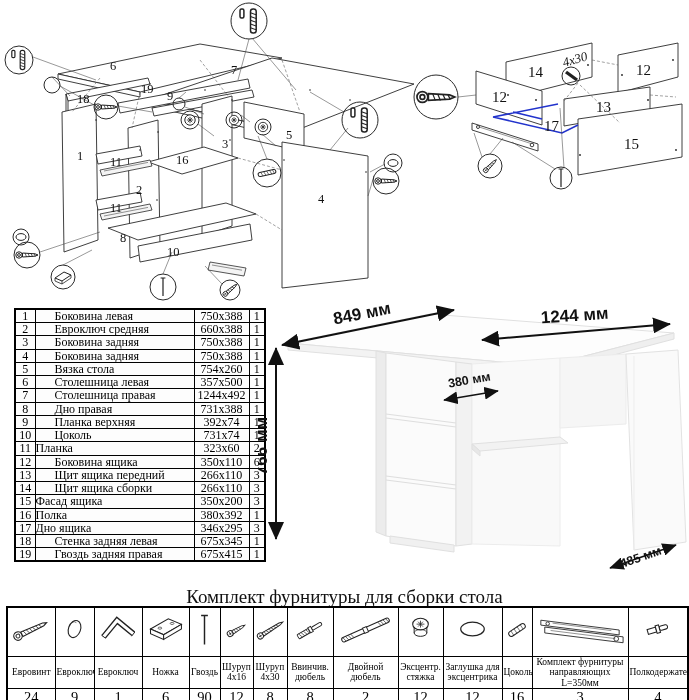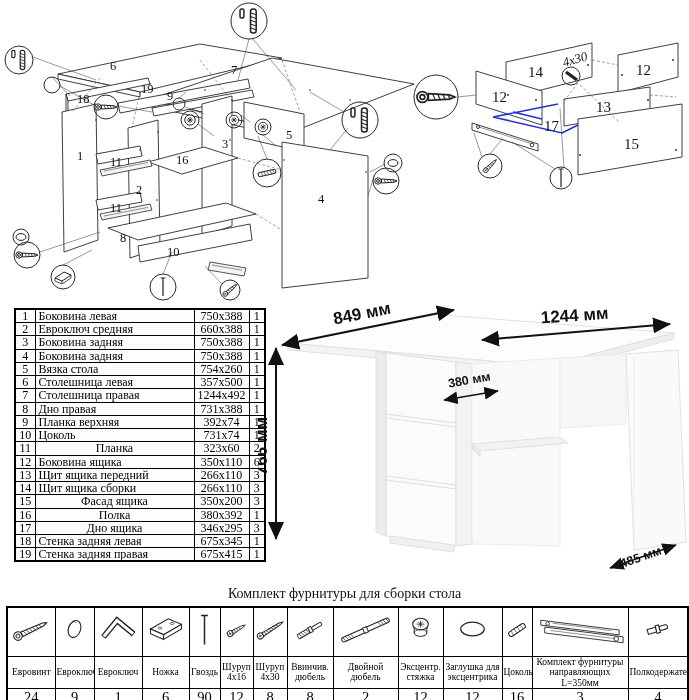--- a/index.html
+++ b/index.html
@@ -1,28 +1,28 @@
 <!DOCTYPE html>
 <html><head>
 <meta charset="utf-8">
 <style>
   *{margin:0;padding:0;box-sizing:border-box}
   html,body{width:689px;height:700px;background:#fff;font-family:"Liberation Serif",serif;position:relative;overflow:hidden}
   .abs{position:absolute}
   svg text.pn{font-family:"Liberation Serif",serif;fill:#111}
   #parts-table{border-collapse:collapse;table-layout:fixed;width:250px;border:2px solid #000;background:#fdfdfd}
   #parts-table td{border:1px solid #000;font-size:12px;height:12.7px;line-height:1.02;text-align:center;overflow:hidden;white-space:nowrap}
-  #parts-table td.nm{text-align:left;padding-left:3px}
-  #parts-table tr.center td.nm{text-align:center;padding-left:0}
+  #parts-table td.nm{text-align:left;padding-left:19px}
+  #parts-table tr.center td.nm{padding-left:0}
   #hw{border-collapse:collapse;table-layout:fixed;width:677px;border:2px solid #000}
   #hw td{border:1px solid #000;text-align:center;vertical-align:middle;overflow:hidden}
   #hw tr.ic td{height:46px;padding:0}
   #hw tr.lb td{font-size:9.5px;line-height:1.08;height:27px;padding:0 1px}
   #hw tr.qt td{font-size:14.5px;height:19px}
-  #title{font-size:14px;text-align:center;width:689px;font-family:"Liberation Serif",serif;color:#111}
+  #title{font-size:19px;text-align:center;width:689px;font-family:"Liberation Serif",serif;color:#111}
   .dimtxt{font-family:"Liberation Sans",sans-serif;font-weight:bold;fill:#111}
 </style>
 </head>
 <body>
 
 <svg width="0" height="0" style="position:absolute" aria-hidden="true">
   <defs>
     <g id="s-escrew" stroke="#222" fill="#fff" stroke-width="1">
       <circle cx="-8" cy="0" r="3.2"></circle>
         <circle cx="-8" cy="0" r="1.4"></circle>
@@ -335,21 +335,21 @@
         <td>3</td>
       </tr>
     <tr>
         <td>18</td>
         <td class="nm">Стенка задняя левая</td>
         <td>675x345</td>
         <td>1</td>
       </tr>
     <tr>
         <td>19</td>
-        <td class="nm">Стенка задняя правая</td>
+        <td class="nm">Гвоздь задняя правая</td>
         <td>675x415</td>
         <td>1</td>
       </tr>
   </tbody>
 </table>
 
 <svg class="abs" style="left:258px;top:296px" width="431" height="300" viewBox="0 0 431 300">
   <defs>
     <marker id="arr" markerWidth="10" markerHeight="8" refX="8.5" refY="4" orient="auto-start-reverse">
       <path d="M0,0 L9,4 L0,8 Z" fill="#111"></path>

